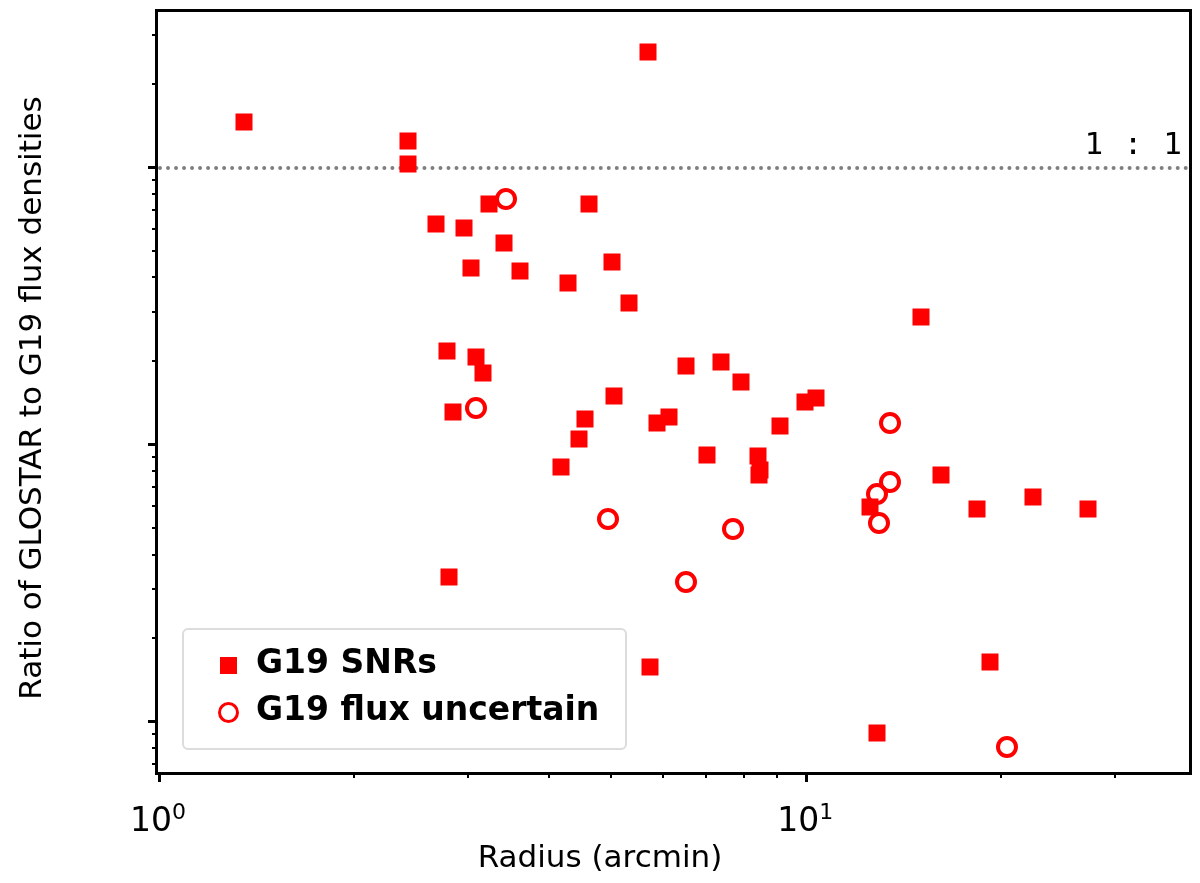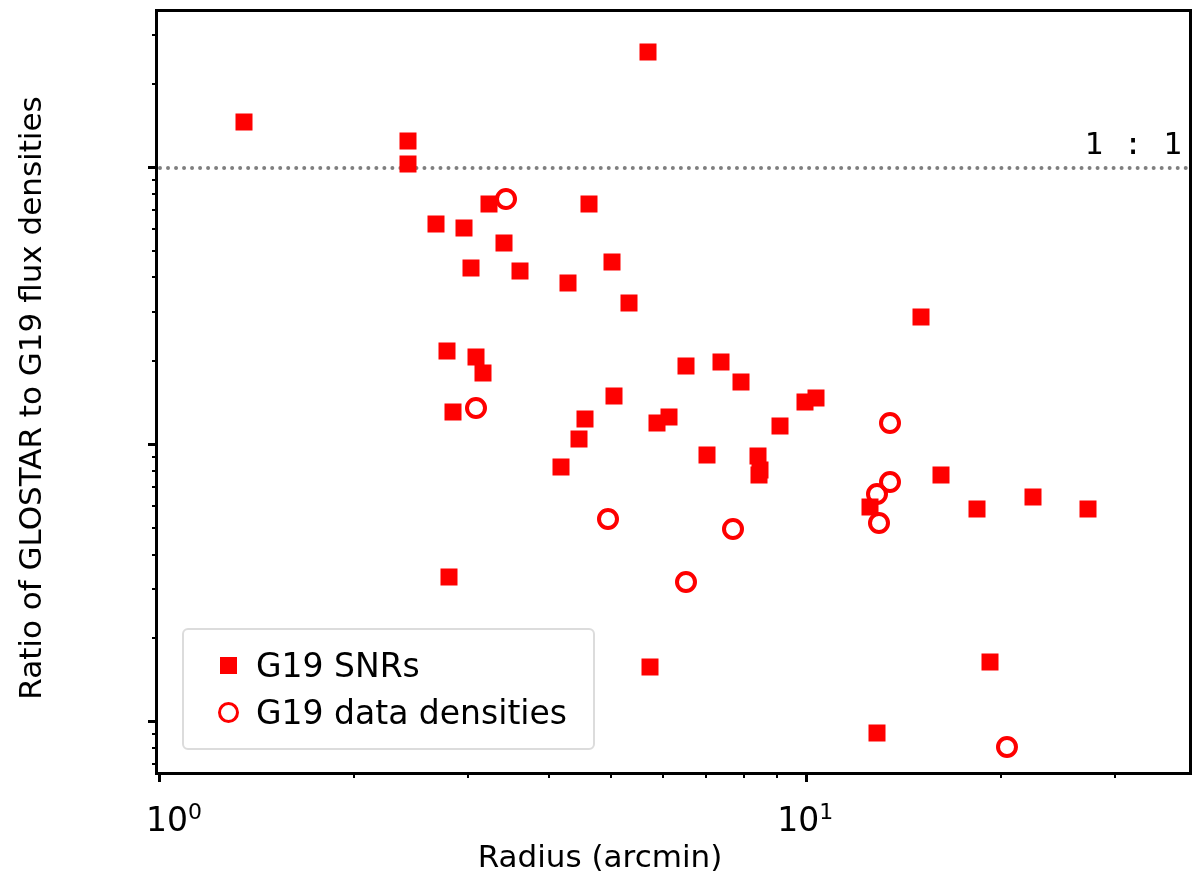--- a/index.html
+++ b/index.html
@@ -138,22 +138,22 @@
     left: 24px;
     bottom: 22px;
     background: #ffffff;
     border: 2px solid #dcdcdc;
     border-radius: 6px;
     padding: 12px 26px 12px 16px;
     box-sizing: border-box;
   }
   .legend-row {
     display: flex;
-    align-items: center;
     height: 47px;
+    font-weight: bold;
   }
   .legend-swatch {
     width: 56px;
     display: flex;
     align-items: center;
     justify-content: center;
   }
   .legend-sq {
     width: 17px;
     height: 17px;
@@ -268,36 +268,36 @@
         <div class="tick-x minor" style="left: 389.708px;"></div>
         <div class="tick-x minor" style="left: 452.437px;"></div>
         <div class="tick-x minor" style="left: 503.691px;"></div>
         <div class="tick-x minor" style="left: 547.025px;"></div>
         <div class="tick-x minor" style="left: 584.563px;"></div>
         <div class="tick-x minor" style="left: 617.673px;"></div>
         <div class="tick-x minor" style="left: 842.146px;"></div>
         <div class="tick-x minor" style="left: 956.128px;"></div>
       </div>
     <div id="ticklabel-layer">
-        <div class="xlab" style="left: 16px;">10<span class="sup">0</span></div>
+        <div class="xlab" style="left: 0px;">10<span class="sup">0</span></div>
         <div class="xlab" style="left: 647.292px;">10<span class="sup">1</span></div>
       </div>
 
     <div id="legend">
       <div class="legend-row">
         <span class="legend-swatch">
             <span class="legend-sq"></span>
           </span>
         <span class="legend-text">G19 SNRs</span>
       </div>
       <div class="legend-row">
         <span class="legend-swatch">
             <span class="legend-ci"></span>
           </span>
-        <span class="legend-text">G19 data densities</span>
+        <span class="legend-text">G19 flux uncertain</span>
       </div>
     </div>
   </div>
 
   <div id="xtitle">Radius (arcmin)</div>
   <div id="ytitle">Ratio of GLOSTAR to G19 flux densities</div>
 
 </div>
 
 </body></html>

